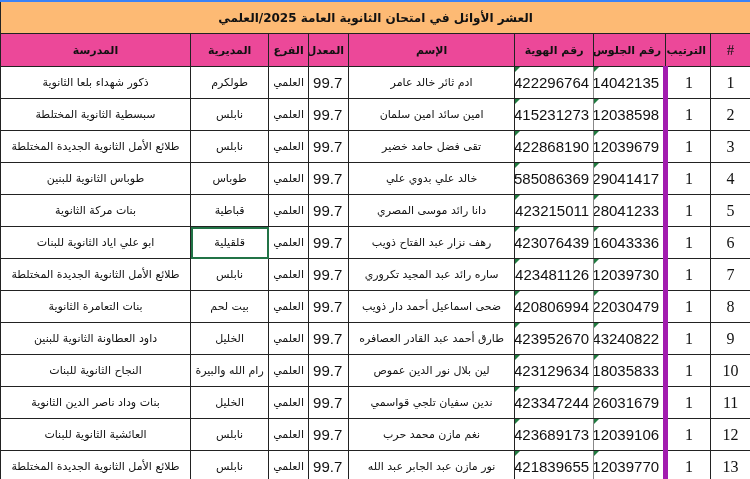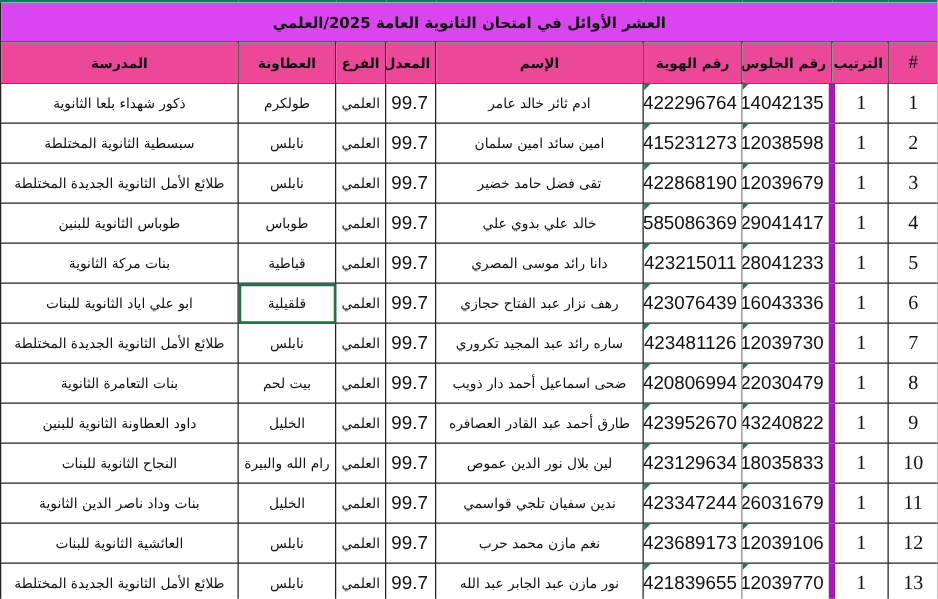--- a/index.html
+++ b/index.html
@@ -21,26 +21,26 @@
       overflow: hidden;
       white-space: nowrap;
       font-weight: normal;
       font-size: 15px;
       color: #111;
       text-align: center;
       vertical-align: middle;
       position: relative;
     }
     .title-row td {
-      background: #d946ef;
+      background: #fdba74;
       font-family: "DejaVu Sans", sans-serif;
       font-weight: bold;
       font-size: 12px;
       height: 31px;
-      border-top: 2px solid #0f766e;
+      border-top: 2px solid #3b82f6;
     }
     .head-row th {
       background: #ec4899;
       font-family: "DejaVu Sans", sans-serif;
       font-weight: bold;
       font-size: 11px;
       height: 32px;
     }
     .head-row th.hash { font-family: "Liberation Serif", serif; font-weight: normal; font-size: 15px; }
     td.ar {
@@ -99,21 +99,21 @@
         <td colspan="9">العشر الأوائل في امتحان الثانوية العامة 2025/العلمي</td>
       </tr>
       <tr class="head-row">
         <th class="hash">#</th>
         <th>الترتيب</th>
         <th>رقم الجلوس</th>
         <th>رقم الهوية</th>
         <th>الإسم</th>
         <th>المعدل</th>
         <th>الفرع</th>
-        <th>العطاونة</th>
+        <th>المديرية</th>
         <th>المدرسة</th>
       </tr>
     <tr>
           <td class="ser">1</td>
           <td class="ser">1</td>
           <td class="num tri gridgray">14042135</td>
           <td class="num tri">422296764</td>
           <td class="ar">ادم ثائر خالد عامر</td>
           <td class="avg">99.7</td>
           <td class="ar">العلمي</td>
@@ -162,21 +162,21 @@
           <td class="avg">99.7</td>
           <td class="ar">العلمي</td>
           <td class="ar">قباطية</td>
           <td class="ar">بنات مركة الثانوية</td>
         </tr>
         <tr>
           <td class="ser">6</td>
           <td class="ser">1</td>
           <td class="num tri gridgray">16043336</td>
           <td class="num tri">423076439</td>
-          <td class="ar">رهف نزار عبد الفتاح حجازي</td>
+          <td class="ar">رهف نزار عبد الفتاح ذويب</td>
           <td class="avg">99.7</td>
           <td class="ar">العلمي</td>
           <td class="ar selected">قلقيلية</td>
           <td class="ar">ابو علي اياد الثانوية للبنات</td>
         </tr>
         <tr>
           <td class="ser">7</td>
           <td class="ser">1</td>
           <td class="num tri gridgray">12039730</td>
           <td class="num tri">423481126</td>

